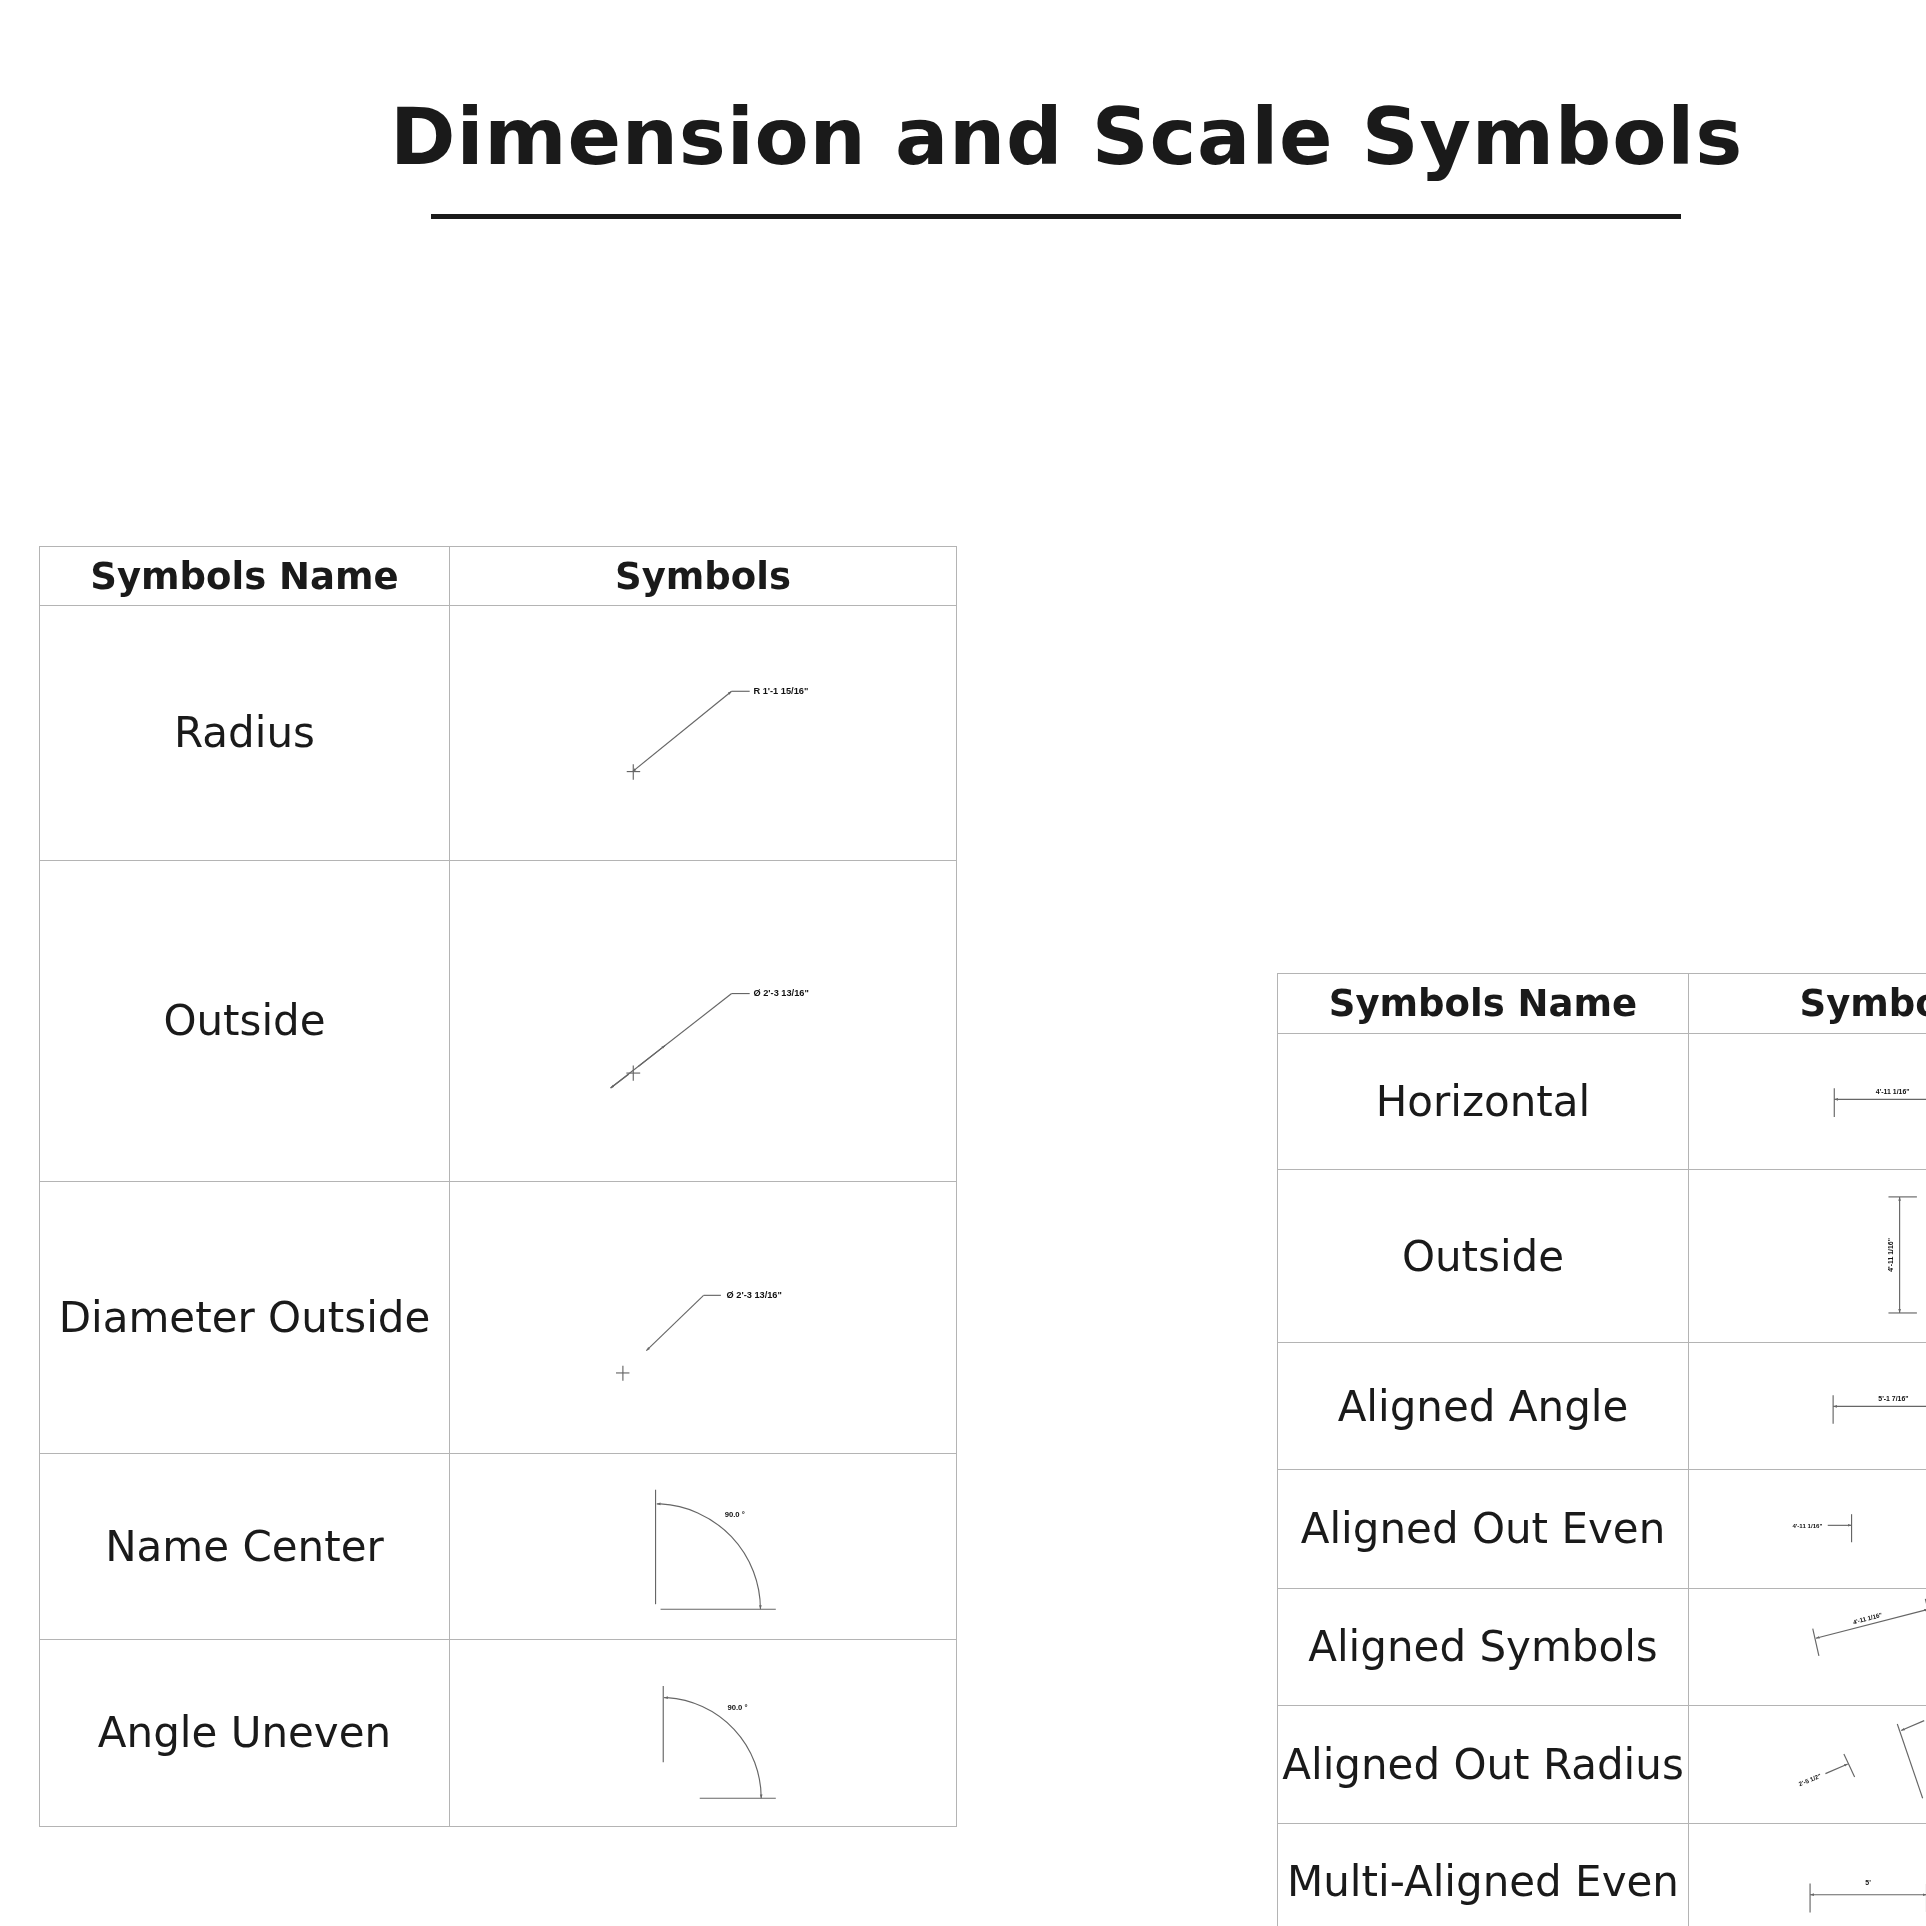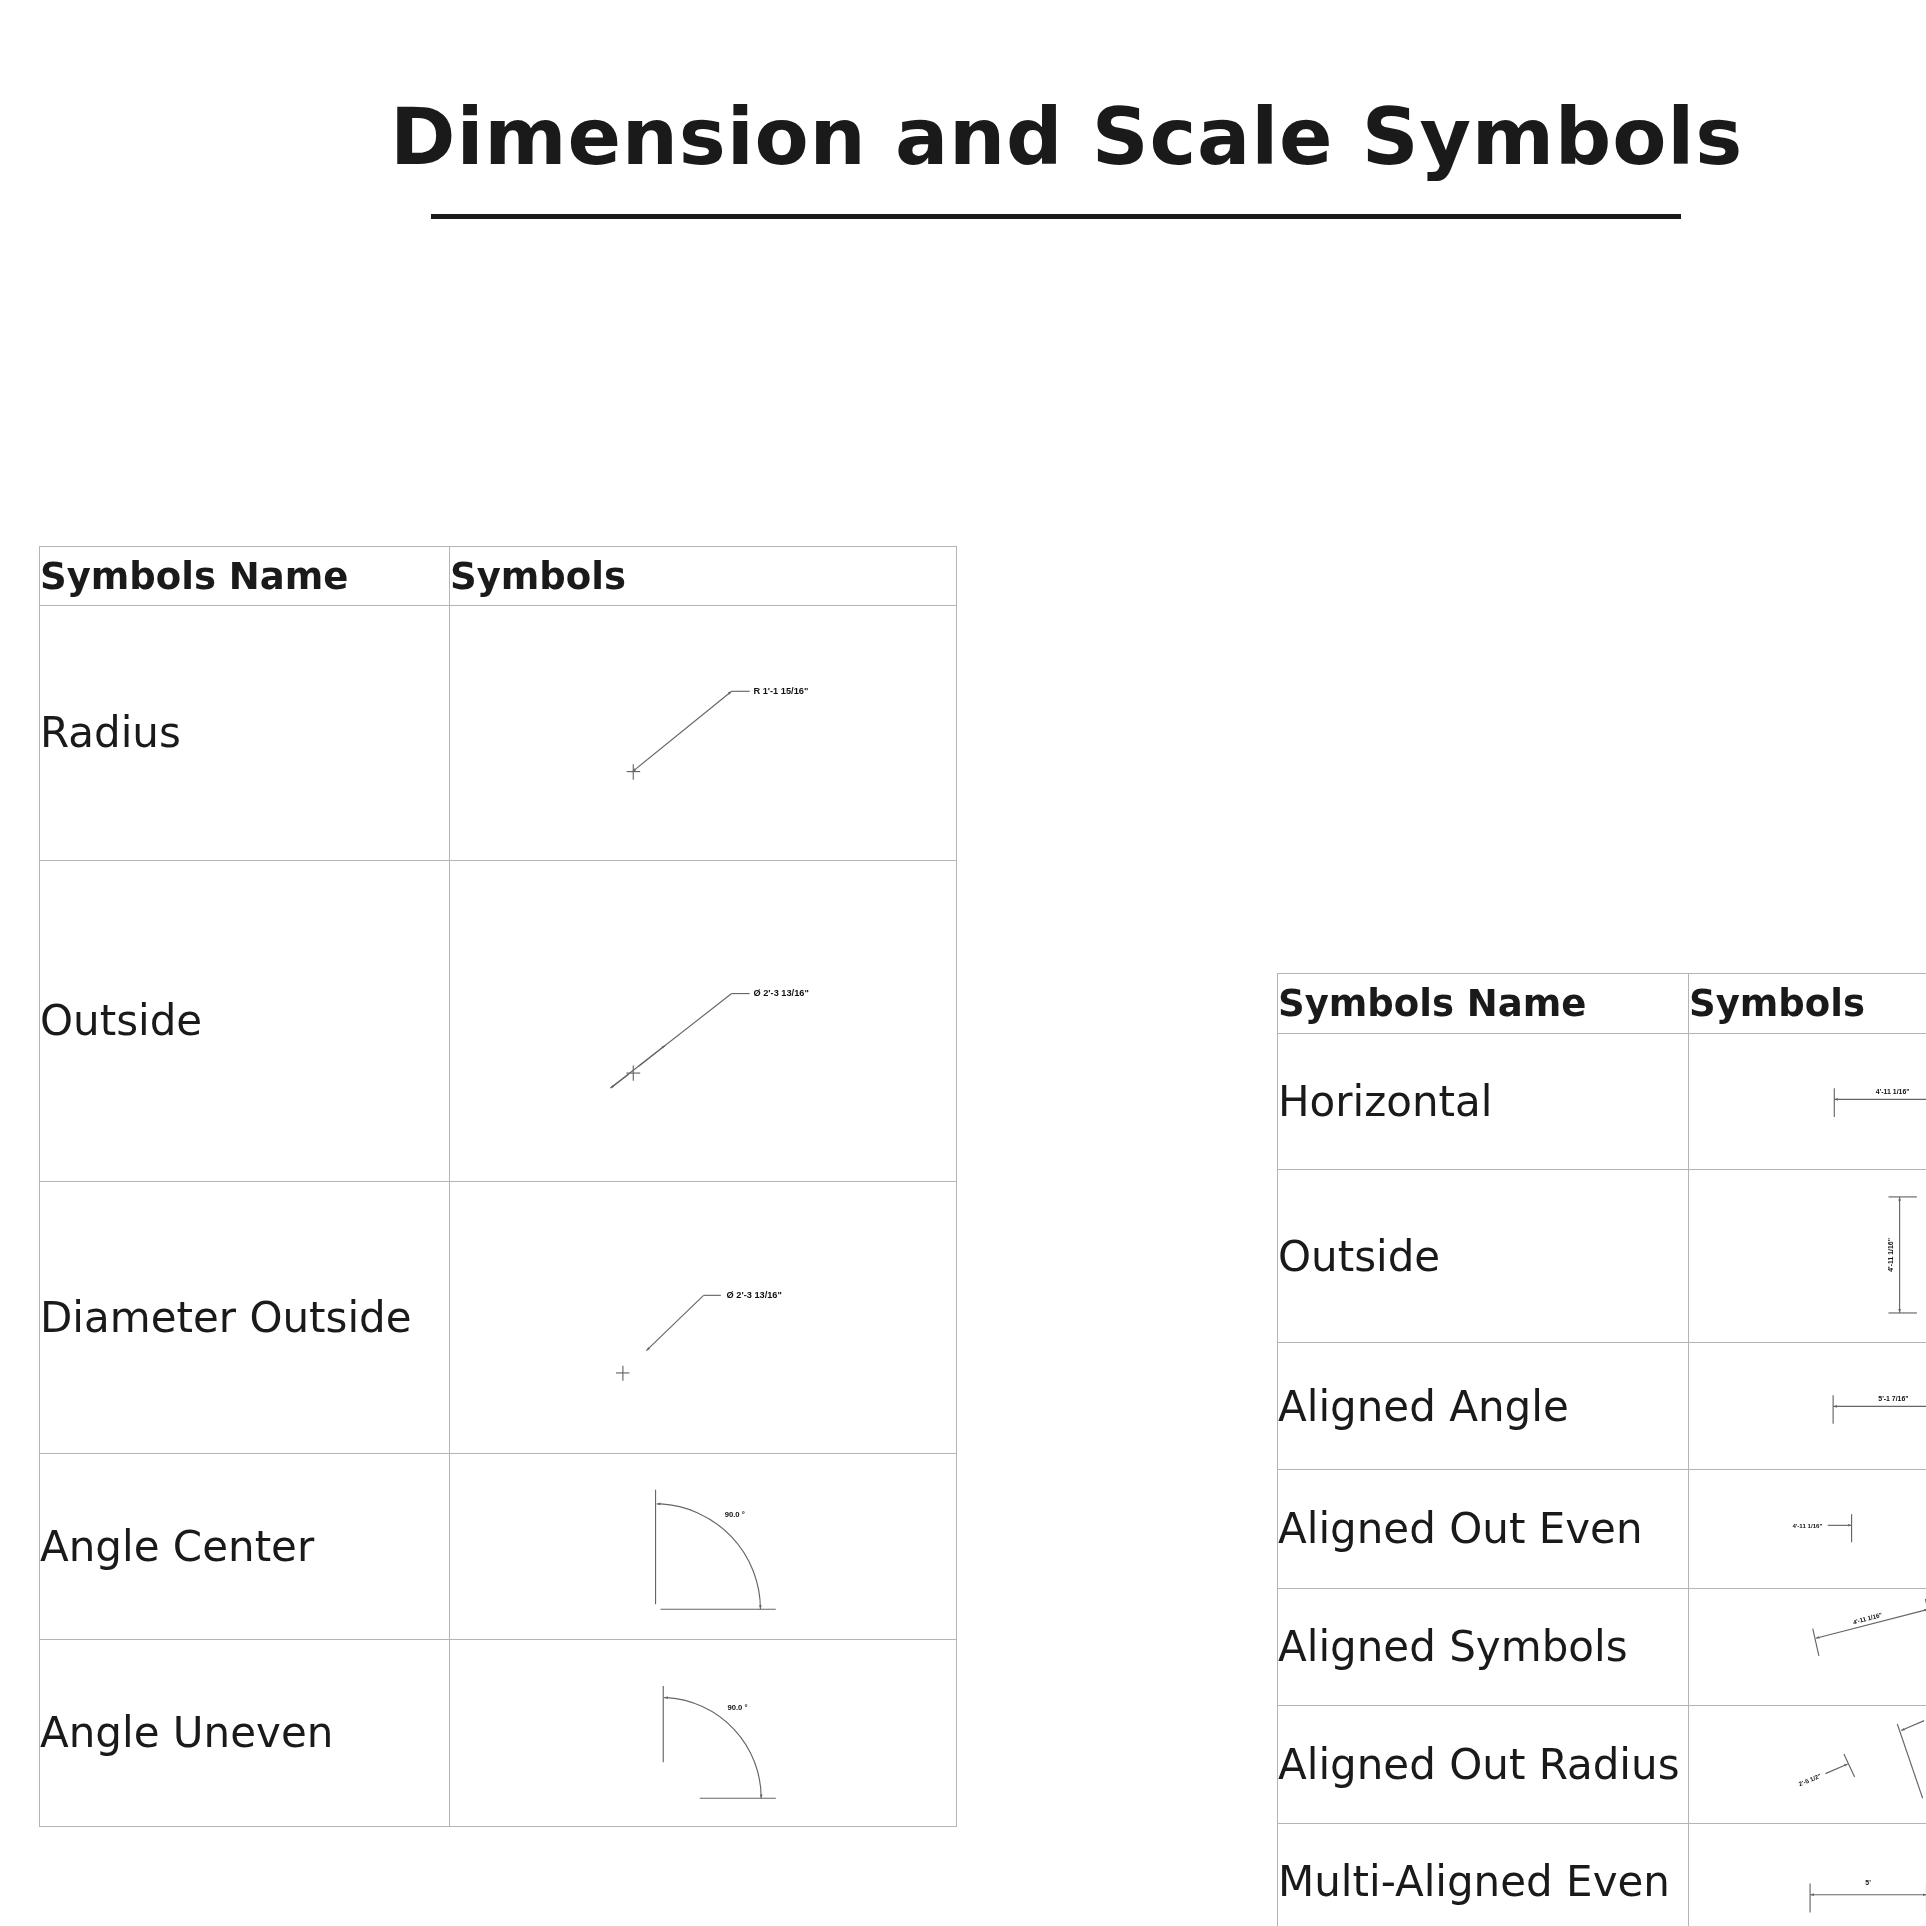--- a/index.html
+++ b/index.html
@@ -2,21 +2,21 @@
 <html style="font-size:6.2px"><head>
 <meta charset="utf-8">
 <style>
   html, body { margin:0; padding:0; background:#ffffff; }
   body { width:2133px; height:3053px; position:relative; overflow:hidden;
          font-family:"DejaVu Sans", "Liberation Sans", sans-serif; color:#1a1a1a; }
   .title { position:absolute; left:0; width:2133px; top:89px; text-align:center;
            font-size:79px; font-weight:bold; letter-spacing:0.8px; line-height:96px; }
   .title-rule { position:absolute; left:431px; width:1250px; top:214px; height:5.4px; background:#1a1a1a; }
   table.sym { position:absolute; border-collapse:collapse; table-layout:fixed; }
-  table.sym td, table.sym th { border:1.9px solid #b4b4b4; padding:0; text-align:left; vertical-align:middle; }
+  table.sym td, table.sym th { border:1.9px solid #b4b4b4; padding:0; text-align:center; vertical-align:middle; }
   table.sym th { font-size:37px; font-weight:bold; line-height:39px; }
   table.sym td.name { font-size:42px; font-weight:normal; line-height:45px; }
   table.sym td.symcell { position:relative; }
   table.sym td.symcell svg { display:block; width:100%; height:100%; }
   .dimtxt { font-family:"Liberation Sans", sans-serif; font-weight:bold; fill:#111; }
 </style>
 </head>
 <body>
 
 <div class="title">Dimension and Scale Symbols</div>
@@ -90,21 +90,21 @@
           <line x1="660" y1="295" x2="511" y2="439" marker-end="url(#ah)"></line>
           <line x1="432" y1="497" x2="467" y2="497"></line>
           <line x1="450" y1="478" x2="450" y2="517"></line>
         </g>
         <text class="dimtxt" x="720" y="302" font-size="24">Ø 2'-3 13/16"</text>
       </svg>
     </td>
   </tr>
 
   <tr style="height:186px">
-    <td class="name">Angle Center</td>
+    <td class="name">Name Center</td>
     <td class="symcell">
       <svg viewBox="0 0 1317 483">
         <g stroke="#666" stroke-width="3" fill="none">
           <line x1="535" y1="93" x2="535" y2="391"></line>
           <line x1="548" y1="404" x2="848" y2="404"></line>
           <path d="M548,130 A275,275 0 0 1 808,404" marker-end="url(#ah)"></path>
           <line x1="548" y1="130" x2="538" y2="130" marker-end="url(#ah)"></line>
         </g>
         <text class="dimtxt" x="715" y="163" font-size="20">90.0 °</text>
       </svg>

